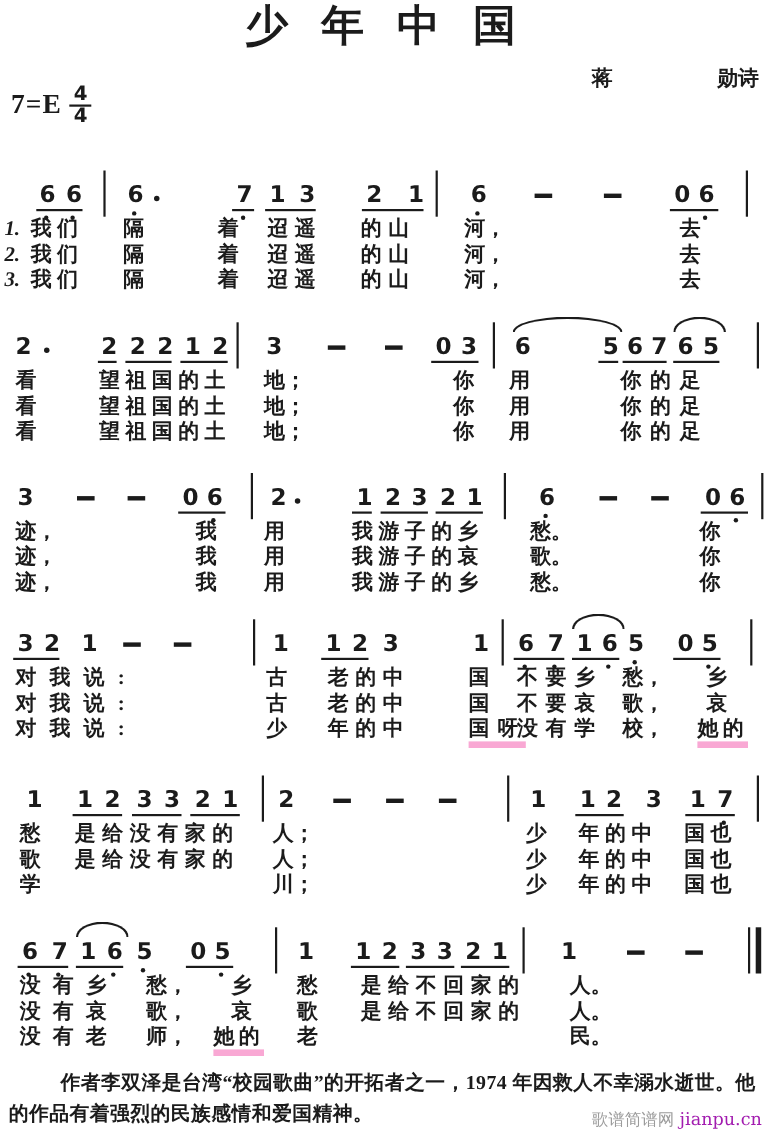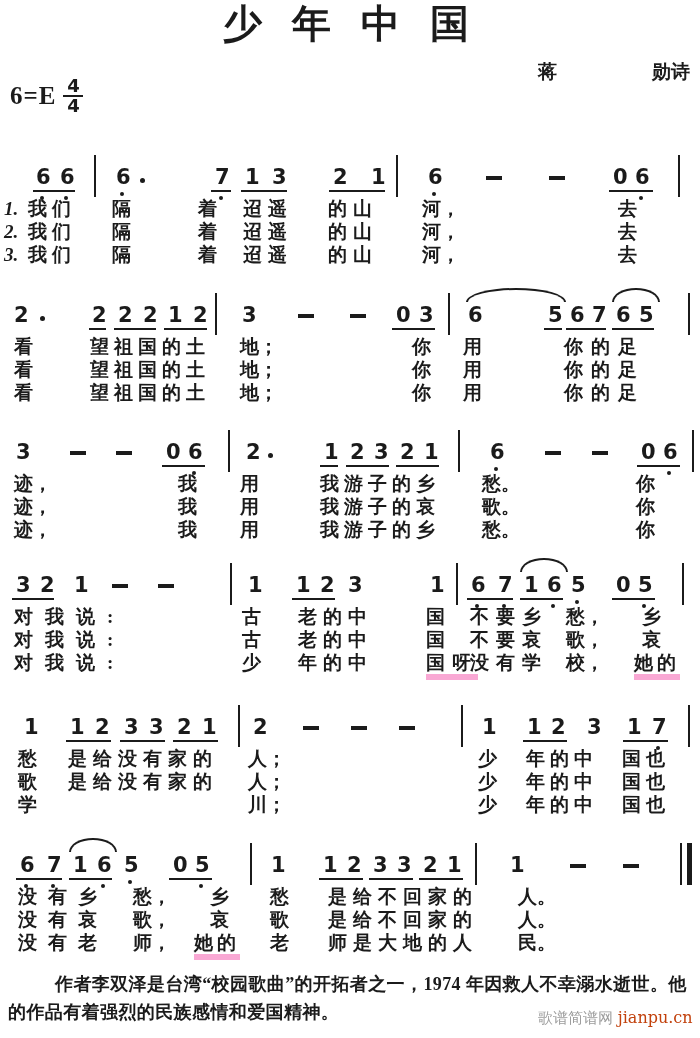--- a/index.html
+++ b/index.html
@@ -35,30 +35,30 @@
   .lyr.ul{border-bottom:6px solid #f9a8d4;}
   .vn{font-style:italic;}
 
   .footnote{position:absolute;margin:0;font:700 18px "Liberation Serif",serif;
             letter-spacing:0.4px;white-space:nowrap;}
   .l1{left:55px;top:972px;}
   .l2{left:8px;top:1000px;}
 
   .watermark{position:absolute;left:538px;top:1008px;font:400 15px "DejaVu Sans",sans-serif;white-space:nowrap;}
   .wm-name{color:#9c9c9c;}
-  .wm-url{color:#c2410c;font-family:"DejaVu Serif",serif;font-size:16px;}
+  .wm-url{color:#a21caf;font-family:"DejaVu Serif",serif;font-size:16px;}
 </style>
 </head>
 <body>
 
 <div class="page">
   <h1 class="title">少年中国</h1>
 
   <div class="keysig">
-    <span class="key">6=E</span>
+    <span class="key">7=E</span>
     <span class="timesig">
       <span>4</span>
       <span class="fracline"></span>
       <span>4</span>
     </span>
   </div>
 
   <div class="credits">
     <div class="credit1">
       <span>蒋</span>
@@ -361,21 +361,20 @@
         <div class="lyr" style="left: 18px; top: 56px; letter-spacing: 11px;">没有哀</div>
         <div class="lyr" style="left: 133px; top: 56px;">歌，</div>
         <div class="lyr" style="left: 210px; top: 56px;">哀</div>
         <div class="lyr" style="left: 270px; top: 56px;">歌</div>
         <div class="lyr" style="left: 328px; top: 56px; letter-spacing: 6px;">是给不回家的</div>
         <div class="lyr" style="left: 518px; top: 56px;">人。</div>
         <div class="lyr" style="left: 18px; top: 79px; letter-spacing: 11px;">没有老</div>
         <div class="lyr" style="left: 133px; top: 79px;">师，</div>
         <div class="lyr ul" style="left: 194px; top: 79px; letter-spacing: 4px;">她的</div>
         <div class="lyr" style="left: 270px; top: 79px;">老</div>
-        <div class="lyr" style="left: 328px; top: 79px; letter-spacing: 6px;">师是大地的人</div>
         <div class="lyr" style="left: 518px; top: 79px;">民。</div>
       </div>
     </div>
 
   <p class="footnote l1">作者李双泽是台湾“校园歌曲”的开拓者之一，1974 年因救人不幸溺水逝世。他</p>
   <p class="footnote l2">的作品有着强烈的民族感情和爱国精神。</p>
 
   <div class="watermark">
     <span class="wm-name">歌谱简谱网 </span><span class="wm-url">jianpu.cn</span>
   </div>

